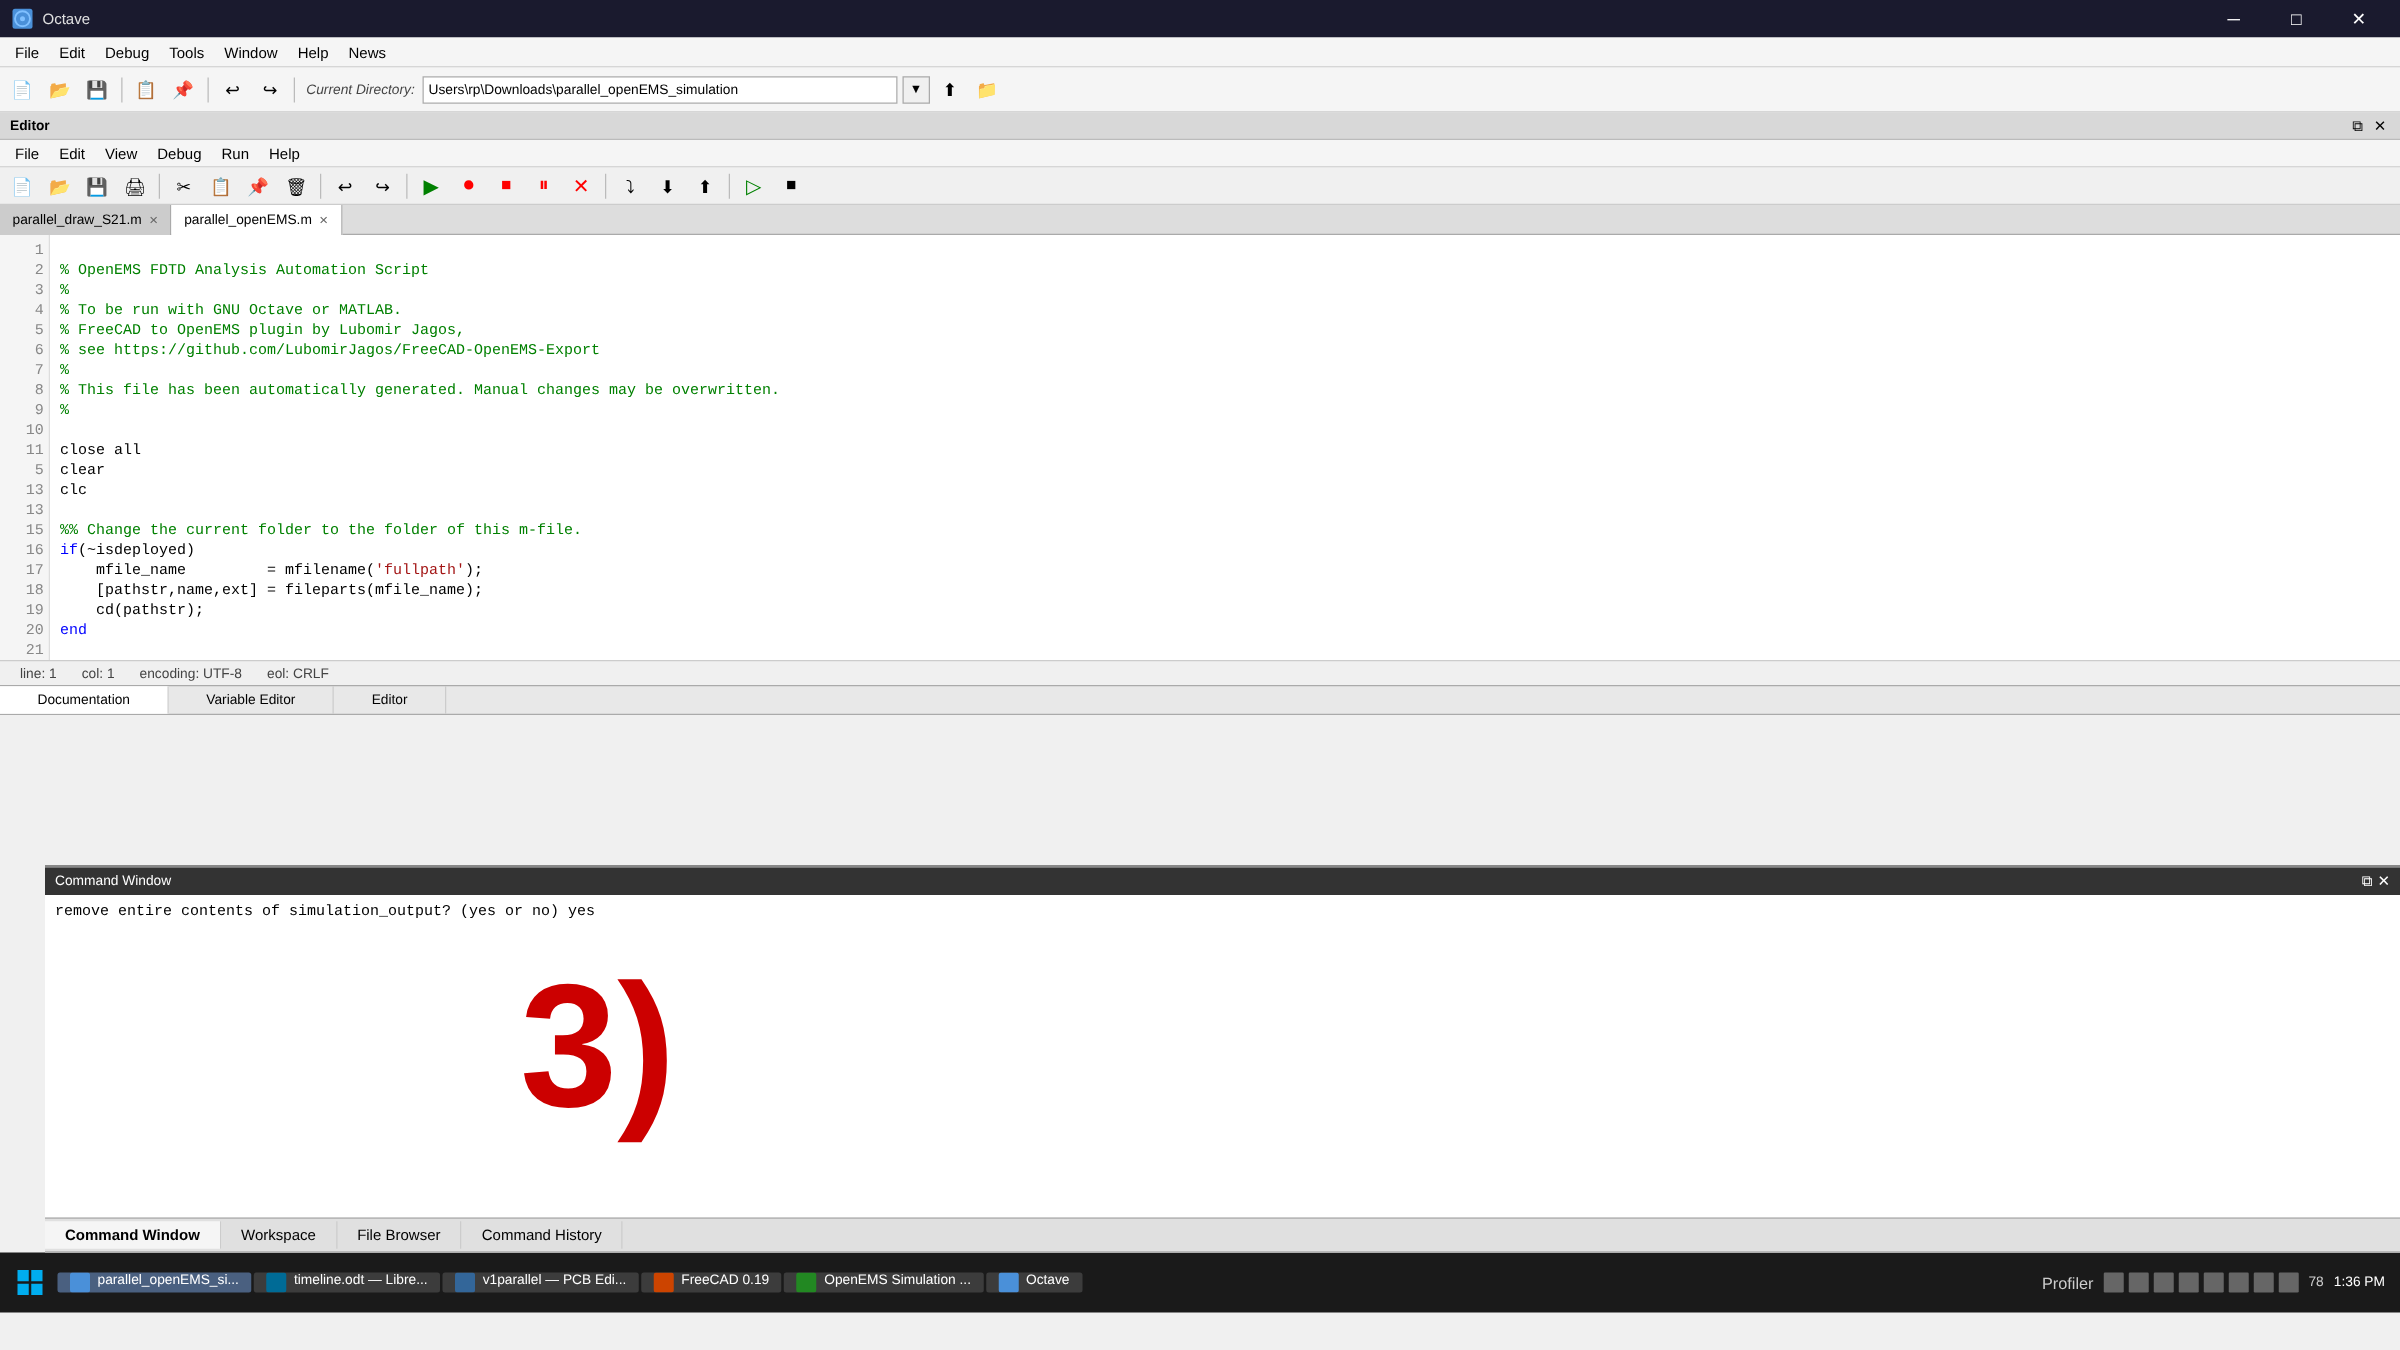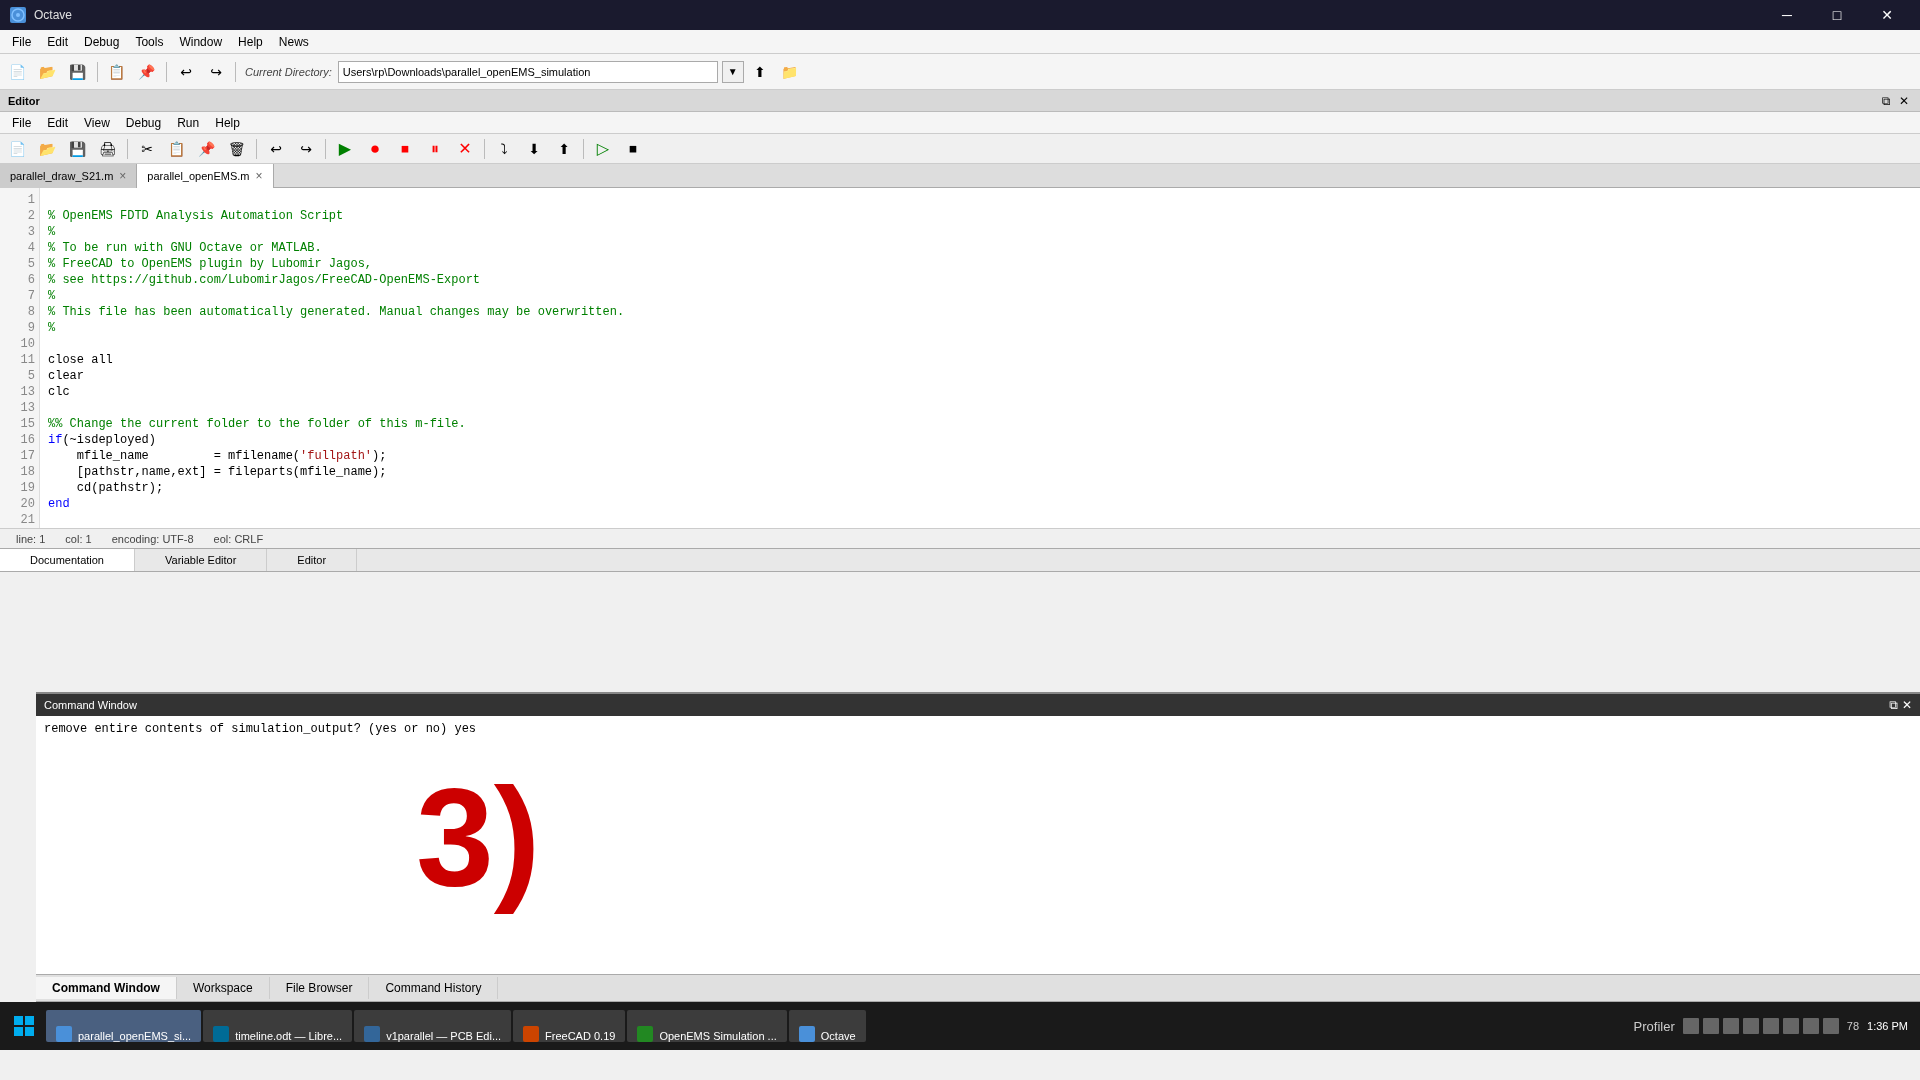--- a/index.html
+++ b/index.html
@@ -47,21 +47,21 @@
     
     #command-window { background: white; height: 260px; overflow: hidden; position: relative; }
     #command-title-bar { background: #333; color: white; height: 22px; display: flex; align-items: center; padding: 0 8px; justify-content: space-between; font-size: 11px; }
     #command-content { padding: 6px 8px; font-family: 'Courier New', monospace; font-size: 12px; color: #000; }
     
     
     #big-number { position: absolute; top: 40px; left: 380px; font-size: 140px; font-weight: bold; color: #cc0000; font-family: Arial, sans-serif; z-index: 10; pointer-events: none; }
 
     
     #taskbar-bottom { background: #1e1e1e; height: 40px; display: flex; align-items: center; padding: 0 4px; gap: 2px; }
-    .taskbar-item { background: #3c3c3c; color: white; height: 32px; padding: 0 10px; display: flex; align-items: flex-end; gap: 6px; font-size: 11px; cursor: pointer; border-radius: 2px; max-width: 160px; overflow: hidden; }
+    .taskbar-item { background: #3c3c3c; color: white; height: 16px; padding: 0 10px; display: flex; align-items: flex-start; gap: 6px; font-size: 11px; cursor: pointer; border-radius: 2px; max-width: 160px; overflow: hidden; }
     .taskbar-item.active { background: #4a6080; }
 
     
     #main { display: flex; flex-direction: column; height: calc(1080px - 30px); border-radius: 13px; }
 
     
     #editor-full { display: flex; flex-direction: column; flex: 1; min-height: 0; }
 
     
     #bottom-panel { height: 310px; display: flex; flex-direction: column; border-top: 2px solid #888; }

